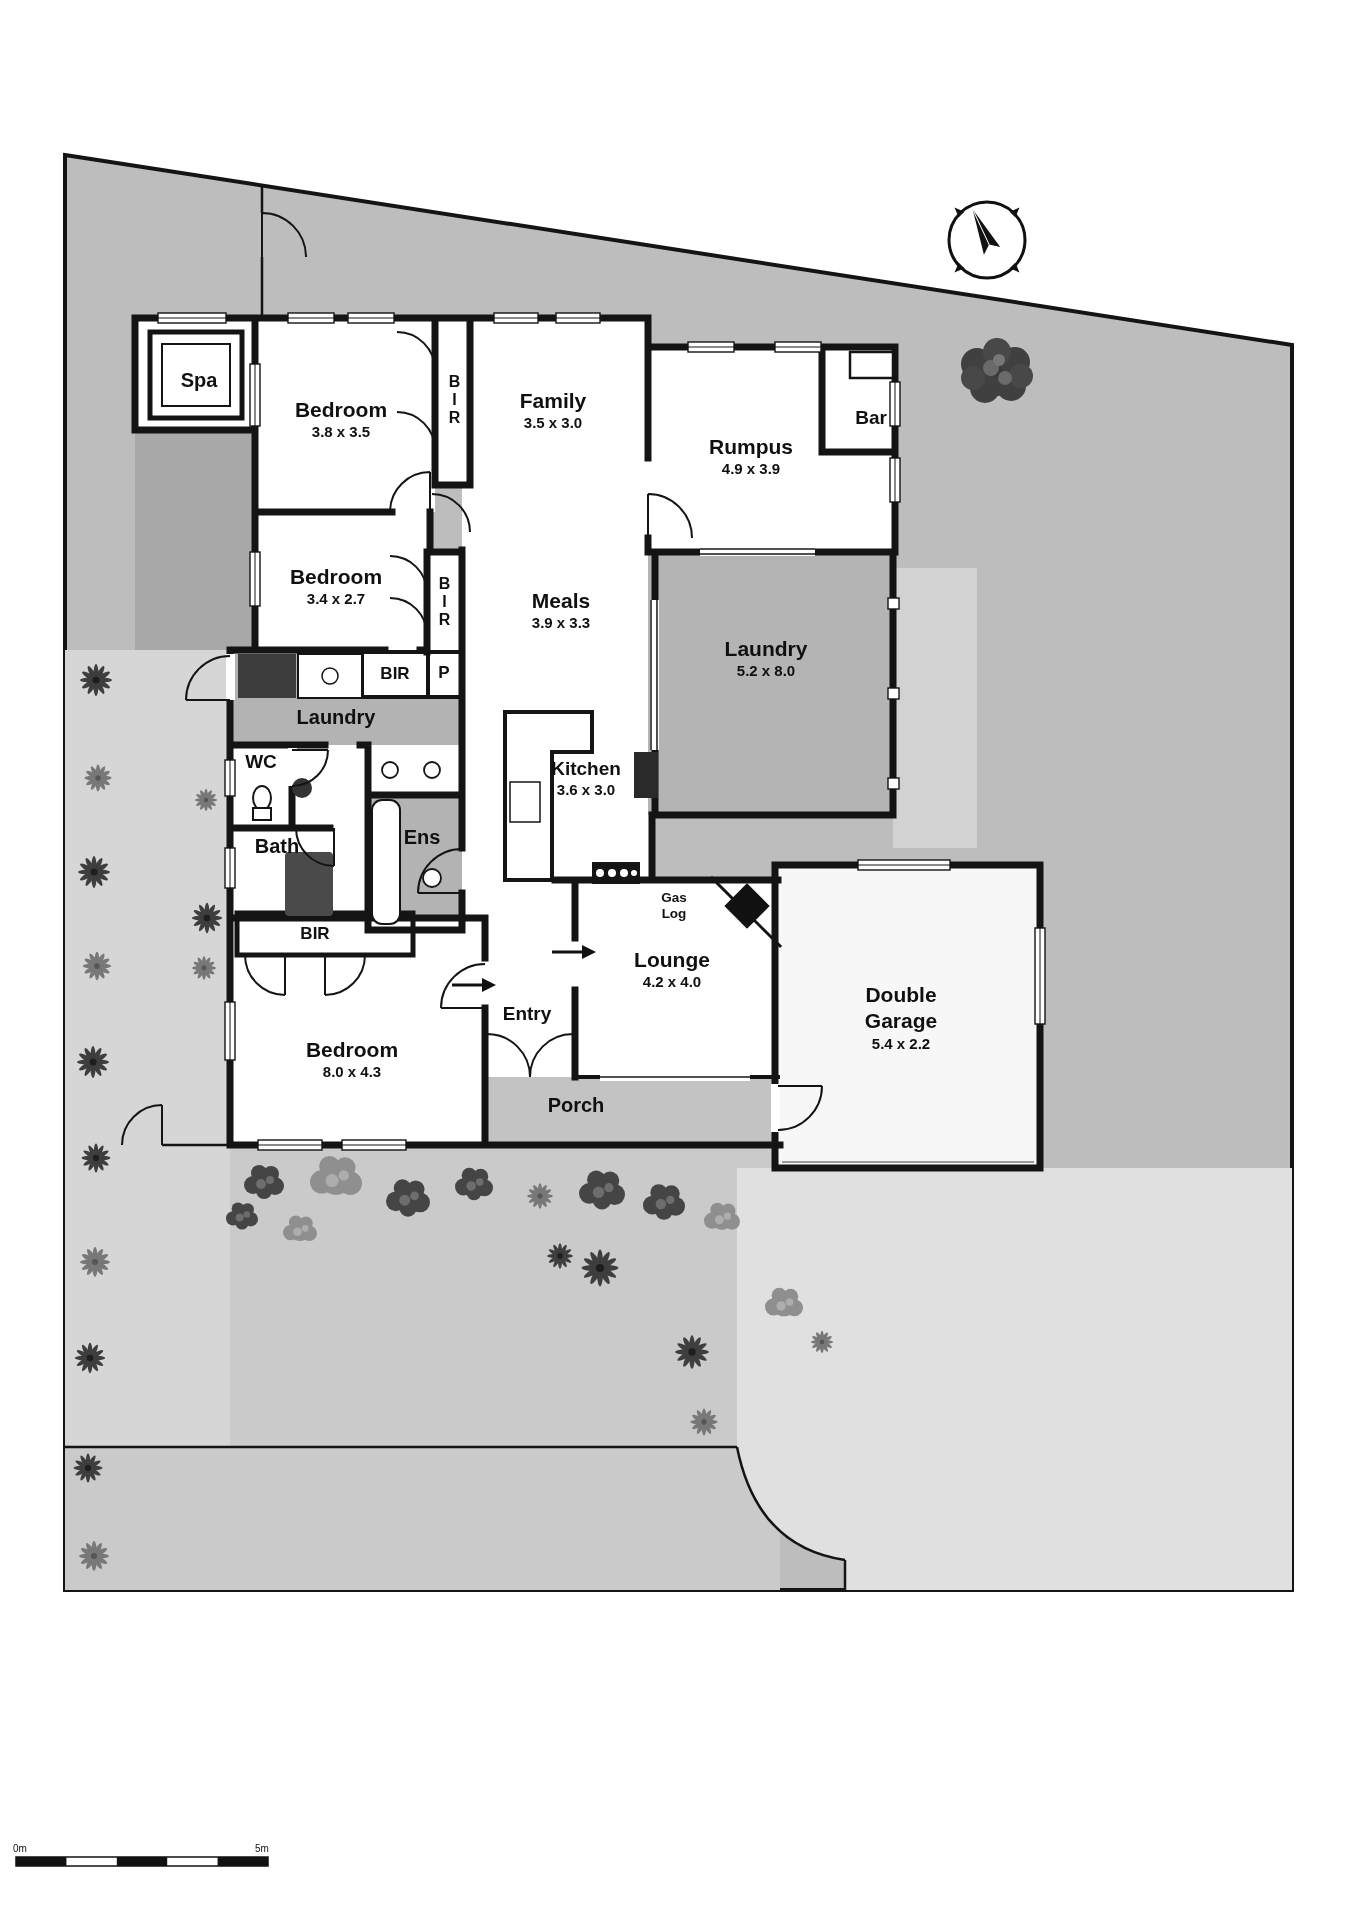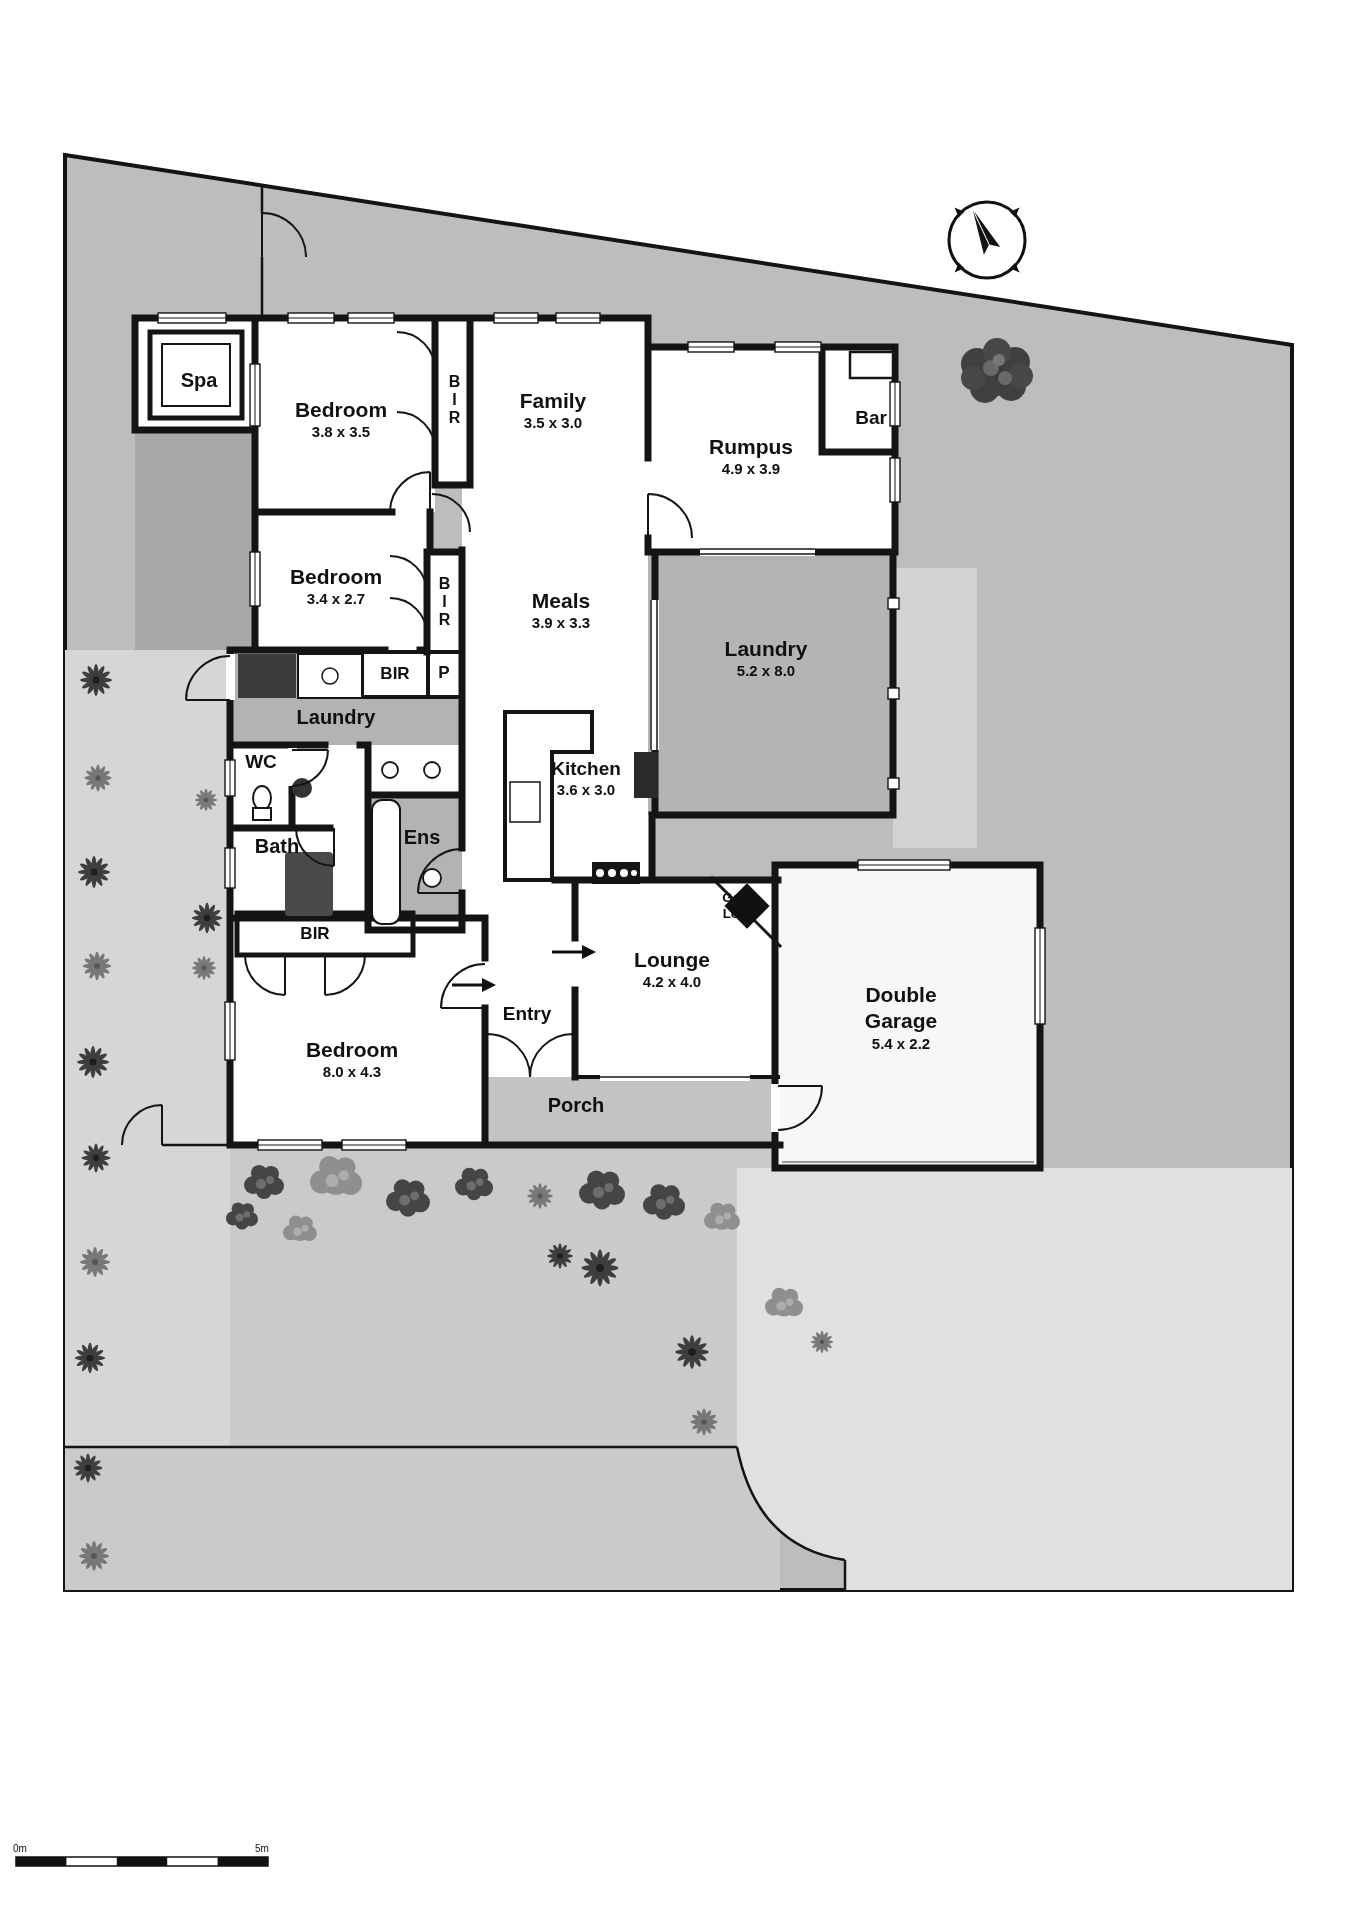--- a/index.html
+++ b/index.html
@@ -364,21 +364,21 @@
 <div class="lbl" style="left:586px;top:778px">
   <div class="nm19">Kitchen</div>
   <div class="dm">3.6 x 3.0</div>
 </div>
 <div class="lbl" style="left:277px;top:846px">
   <div class="nm20">Bath</div>
 </div>
 <div class="lbl" style="left:422px;top:837px">
   <div class="nm20">Ens</div>
 </div>
-<div class="lbl" style="left:735px;top:906px">
+<div class="lbl" style="left:674px;top:906px">
   <div class="sm">Gas</div>
   <div class="sm">Log</div>
 </div>
 <div class="lbl cl" style="left:315px;top:934px">BIR</div>
 <div class="lbl" style="left:672px;top:969px">
   <div class="nm">Lounge</div>
   <div class="dm">4.2 x 4.0</div>
 </div>
 <div class="lbl" style="left:527px;top:1014px">
   <div class="nm19">Entry</div>

